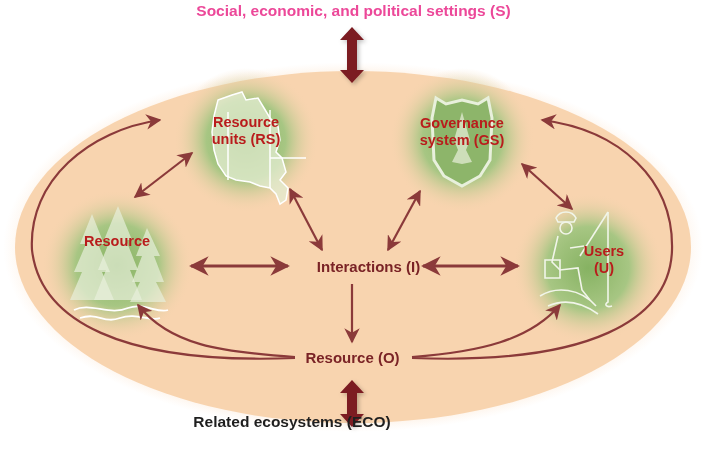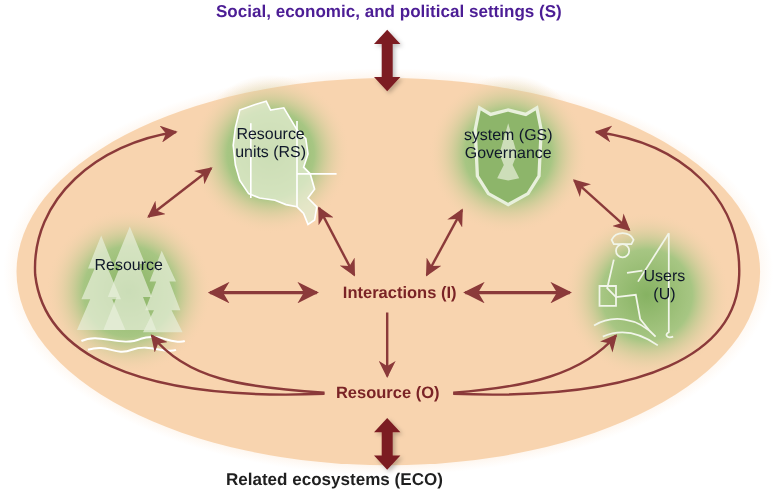--- a/index.html
+++ b/index.html
@@ -1,21 +1,21 @@
 <!DOCTYPE html>
 <html><head>
 <meta charset="utf-8">
 <style>
   html, body { margin:0; padding:0; background:#ffffff; }
   body { width:707px; height:457px; position:relative; overflow:hidden; font-family:"Liberation Sans", sans-serif; }
   svg.diagram { position:absolute; left:0; top:0; }
   .lbl { position:absolute; text-align:center; font-weight:bold; line-height:1.15; white-space:nowrap; }
-  .top-title { left:0; width:707px; top:2px; font-size:15.5px; color:#4c1d95; }
-  .bottom-title { left:0; width:584px; top:428px; font-size:15.5px; color:#1f1f1f;padding-left:12px; }
-  .node { font-size:14.5px; color:#0f172a; font-weight:normal; }
+  .top-title { left:0; width:707px; top:2px; font-size:15.5px; color:#ec4899; }
+  .bottom-title { left:0; width:584px; top:413px; font-size:15.5px; color:#1f1f1f; }
+  .node { font-size:14.5px; color:#b91c1c; font-weight:bold; }
   .core { font-size:15px; color:#7a2326; font-weight:bold; }
 </style>
 </head>
 <body>
 
 <svg class="diagram" width="707" height="457" viewBox="0 0 707 457">
   <defs>
     <radialGradient id="ellGrad" cx="50%" cy="50%" r="50%">
       <stop offset="0%" stop-color="#f9d2aa"></stop>
       <stop offset="85%" stop-color="#f9d6b2"></stop>
@@ -99,27 +99,27 @@
 
 <div class="lbl top-title">Social, economic, and political settings (S)</div>
 <div class="lbl bottom-title">Related ecosystems (ECO)</div>
 
 <div class="lbl node" style="left:196px; top:114px; width:100px;">
   <div>Resource</div>
   <div>units (RS)</div>
 </div>
 
 <div class="lbl node" style="left:410px; top:115px; width:104px;">
+  <div>Governance</div>
   <div>system (GS)</div>
-  <div>Governance</div>
 </div>
 
 <div class="lbl node" style="left:72px; top:233px; width:90px;">
   <div>Resource</div>
 </div>
 
 <div class="lbl node" style="left:574px; top:243px; width:60px;">
   <div>Users</div>
   <div>(U)</div>
 </div>
 
-<div class="lbl core" style="left:290px; top:258px; width:125px;text-align:right;">Interactions (I)</div>
+<div class="lbl core" style="left:306px; top:258px; width:125px;">Interactions (I)</div>
 <div class="lbl core" style="left:295px; top:349px; width:115px;">Resource (O)</div>
 
 </body></html>

